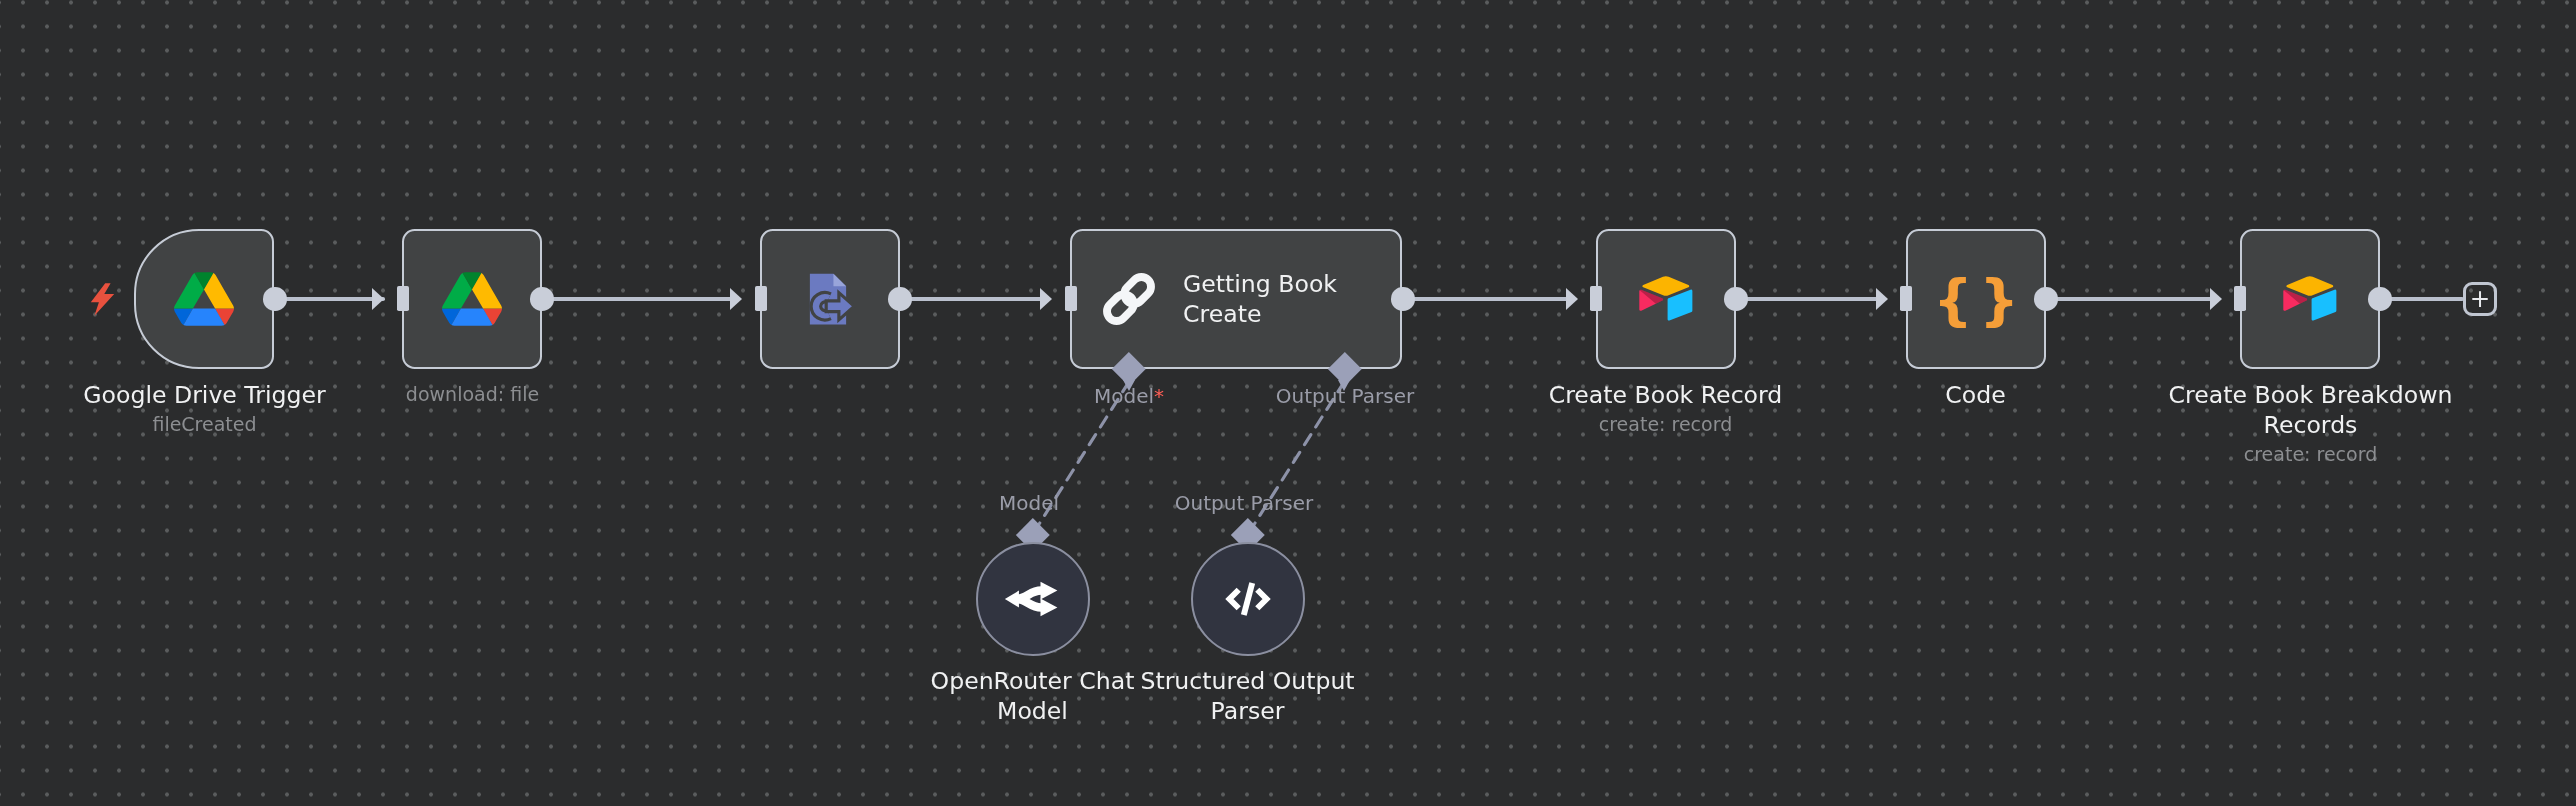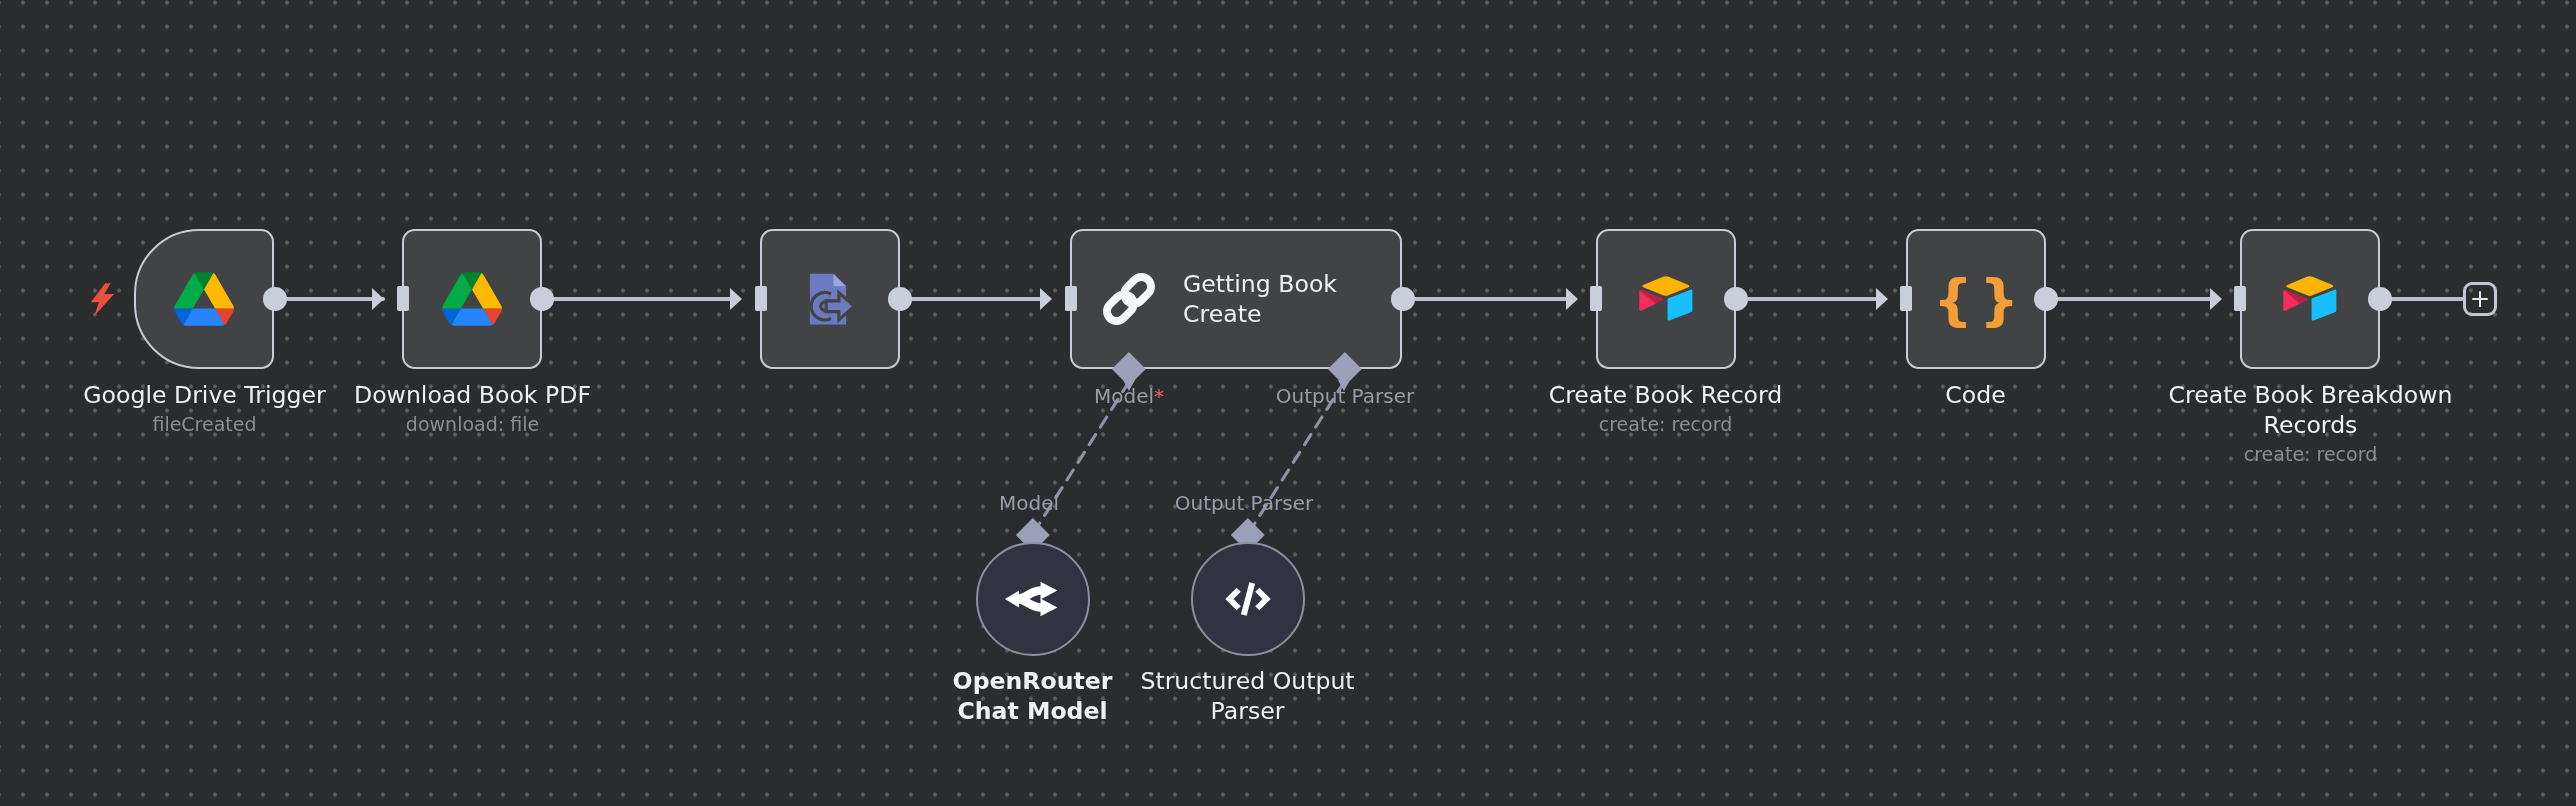--- a/index.html
+++ b/index.html
@@ -103,21 +103,20 @@
       <path d="m6.6 66.85 3.85 6.65c.8 1.4 1.95 2.5 3.3 3.3l13.75-23.8h-27.5c0 1.55.4 3.1 1.2 4.5z" fill="#0066da"></path>
       <path d="m43.65 25-13.75-23.8c-1.35.8-2.5 1.9-3.3 3.3l-25.4 44a9.06 9.06 0 0 0-1.2 4.5h27.5z" fill="#00ac47"></path>
       <path d="m73.55 76.8c1.35-.8 2.5-1.9 3.3-3.3l1.6-2.75 7.65-13.25c.8-1.4 1.2-2.95 1.2-4.5h-27.5l5.85 11.5z" fill="#ea4335"></path>
       <path d="m43.65 25 13.75-23.8c-1.35-.8-2.9-1.2-4.5-1.2h-18.5c-1.6 0-3.15.45-4.5 1.2z" fill="#00832d"></path>
       <path d="m59.8 53h-32.3l-13.75 23.8c1.35.8 2.9 1.2 4.5 1.2h50.8c1.6 0 3.15-.45 4.5-1.2z" fill="#2684fc"></path>
       <path d="m73.4 26.5-12.7-22c-.8-1.4-1.95-2.5-3.3-3.3l-13.75 23.8 16.15 28h27.45c0-1.55-.4-3.1-1.2-4.5z" fill="#ffba00"></path>
     </svg>
   </div>
   <div class="out-dot" style="left:530px;top:287px;"></div>
   <div class="node-label" style="left:318px;">
-    <div>Download Book PDF</div>
     <div class="node-sub">download: file</div>
   </div>
 
   <div class="node" style="left:760px;width:140px;"></div>
   <div class="in-bar" style="left:755px;top:286px;"></div>
   <div class="node-icon" style="left:799px;top:270px;width:58px;height:58px;">
     <svg width="58" height="58" viewBox="0 0 64 64">
       <path d="M12 4h26l14 14v42H12z" fill="#6b7ac1"></path>
       <path d="M38 4v14h14z" fill="#98a4da"></path>
       <path d="M33 31a10 10 0 1 0 0 18" fill="none" stroke="#414344" stroke-width="14"></path>
@@ -196,21 +195,21 @@
     <span>
       <svg width="60" height="60" viewBox="0 0 64 64">
         <polygon points="2,32 17,23 17,41" fill="#fff"></polygon>
         <path d="M14 32c12 0 14-9 27-9" stroke="#fff" stroke-width="9" fill="none"></path>
         <path d="M14 32c12 0 14 9 27 9" stroke="#fff" stroke-width="9" fill="none"></path>
         <polygon points="40,13.5 58,23 40,32.5" fill="#fff"></polygon>
         <polygon points="40,31.5 58,41 40,50.5" fill="#fff"></polygon>
       </svg>
     </span>
   </div>
-  <div class="sub-label" style="left:919px;font-weight:bold;">OpenRouter Chat Model</div>
+  <div class="sub-label" style="left:919px;">OpenRouter Chat Model</div>
 
   <div class="circle-port-label" style="left:1144px;">Output Parser</div>
   <div class="diamond" style="left:1236px;top:523px;"></div>
   <div class="sub-circle" style="left:1191px;">
     <span>
       <svg width="54" height="54" viewBox="0 0 64 64" fill="none" stroke="#fff" stroke-width="7">
         <path d="M21 21 10 32l11 11"></path>
         <path d="M43 21 54 32 43 43"></path>
         <path d="M37 13 27 51"></path>
       </svg>

